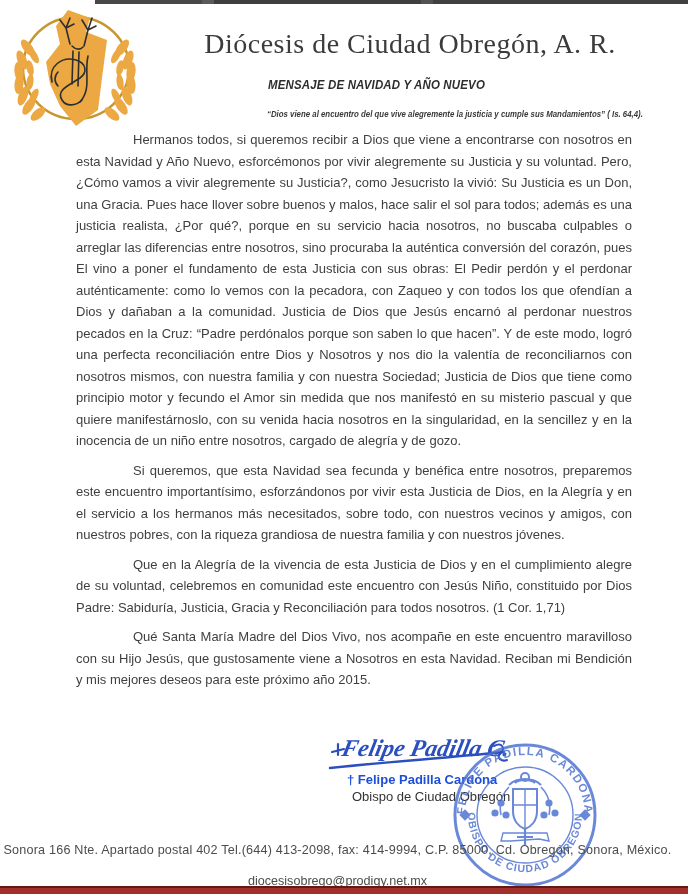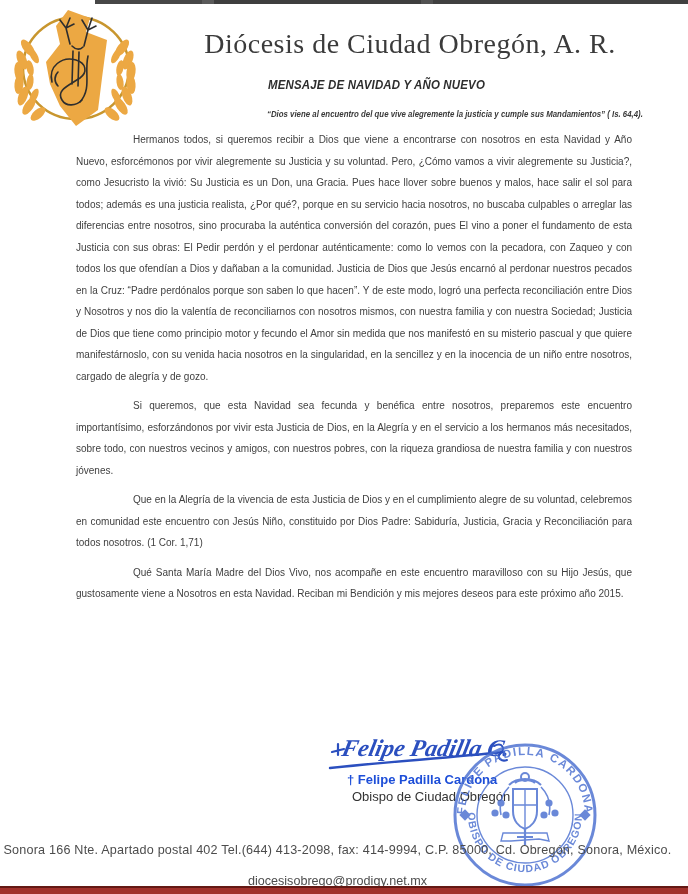--- a/index.html
+++ b/index.html
@@ -23,21 +23,21 @@
     font-family:"Liberation Serif", serif;font-size:28px;letter-spacing:.5px;color:#3b3b3b;}
   .subtitle{position:absolute;left:268px;top:77px;
     font-size:13.5px;font-weight:bold;font-style:italic;color:#2e2e2e;
     transform:scaleX(.85);transform-origin:left top;white-space:nowrap;letter-spacing:.2px;}
   .quote{position:absolute;left:267px;top:108px;
     font-size:9.8px;font-weight:bold;font-style:italic;color:#3a3a3a;
     transform:scaleX(.8);transform-origin:left top;white-space:nowrap;}
 
   
   .letter-body{position:absolute;left:76px;top:129px;width:556px;
-    font-size:10px;line-height:21.5px;text-align:justify;color:#3f3f3f;}
+    font-size:13px;line-height:21.5px;text-align:justify;color:#3f3f3f;}
   .letter-body p{margin:0 0 8px 0;text-indent:57px;}
   .letter-body p:last-child{margin-bottom:0;}
 
   
   .sig-hand{position:absolute;left:326px;top:722px;width:185px;height:58px;}
   .sig-name{position:absolute;left:347px;top:772px;font-size:13px;font-weight:bold;color:#1d4ed8;white-space:nowrap;}
   .sig-role{position:absolute;left:352px;top:789px;font-size:13px;color:#333;white-space:nowrap;}
   .seal{position:absolute;left:451px;top:741px;width:148px;height:148px;opacity:.82;}
 
   

